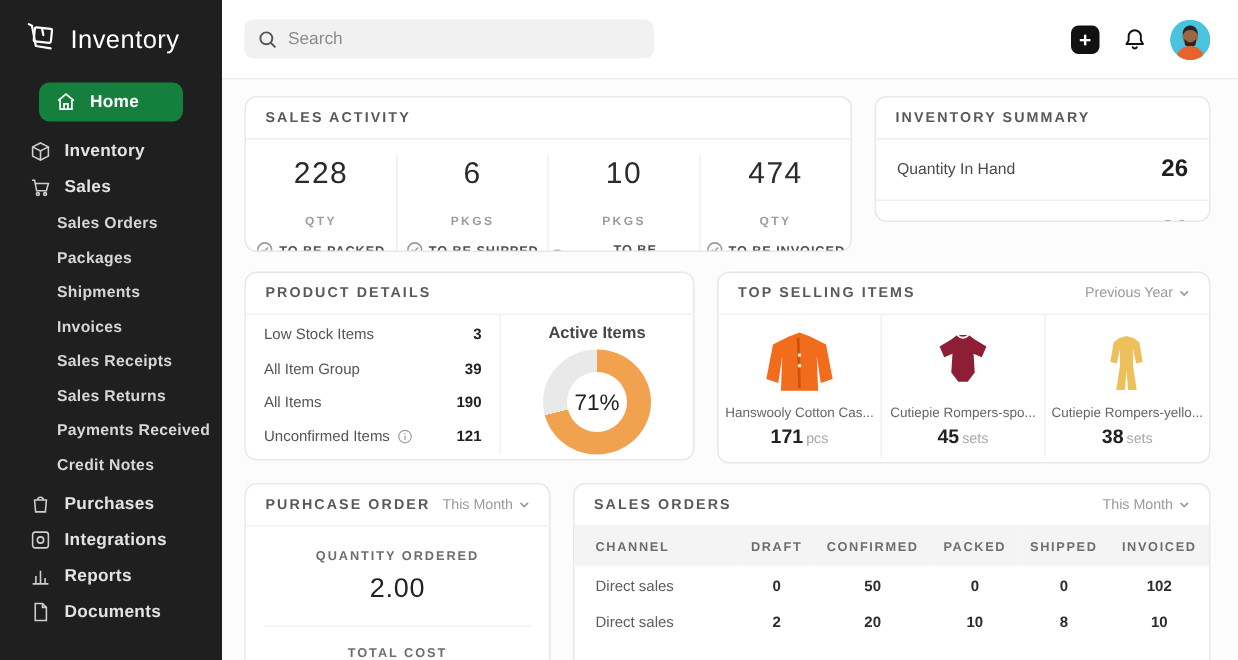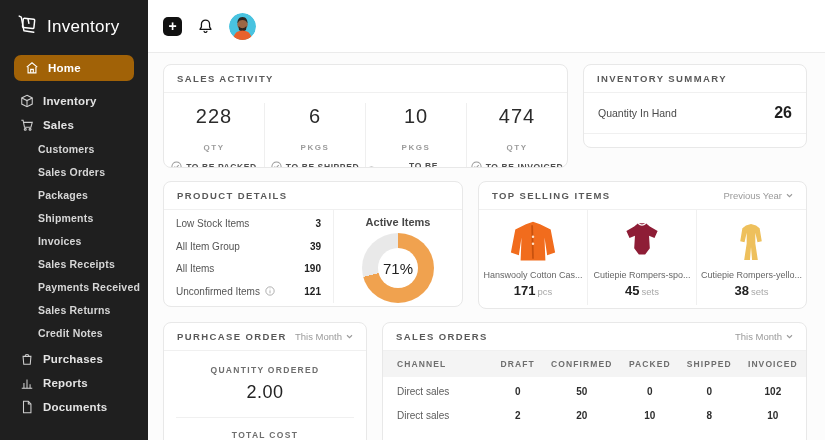--- a/index.html
+++ b/index.html
@@ -10,21 +10,21 @@
   
   .sidebar { width:148px; min-width:148px; background:#1f1f1f; color:#e8e8e8; display:flex; flex-direction:column; }
   .logo { display:flex; align-items:center; gap:8px; padding:14px 14px 16px 14px; }
   .logo-title { color:#fff; font-size:17px; letter-spacing:.3px; }
   .nav { display:flex; flex-direction:column; padding:0 0 8px 0; }
   .nav-item { display:flex; align-items:center; height:24px; padding-left:20px; cursor:pointer; }
   .nav-item .nav-ic { width:14px; height:14px; margin-right:9px; flex:0 0 14px; }
   .nav-item .nav-label { font-size:11.5px; font-weight:bold; color:#e3e3e3; letter-spacing:.2px; }
   .nav-item.sub { padding-left:38px; height:23px; }
   .nav-item.sub .nav-label { font-size:10.5px; color:#d6d6d6; }
-  .nav-item.active { background:#a16207; border-radius:7px; margin:0 14px; padding-left:11px; height:26px; }
+  .nav-item.active { background:#15803d; border-radius:7px; margin:0 26px; padding-left:11px; height:26px; }
   .nav-item.active .nav-label { color:#fff; }
 
   
   .main { flex:1; display:flex; flex-direction:column; background:#fcfcfc; }
   .topbar { height:53px; min-height:53px; background:#fff; border-bottom:1px solid #ebebeb; display:flex; align-items:center; padding:0 18px 0 15px; justify-content:space-between; }
   .search-box { display:flex; align-items:center; gap:7px; width:273px; height:26px; background:#f1f1f1; border-radius:6px; padding:0 9px; }
   .search-box input { border:none; outline:none; background:transparent; font-size:11.5px; color:#333; width:100%; font-family:"Liberation Sans",sans-serif; }
   .search-box input::placeholder { color:#8b8b8b; }
   .topbar-right { display:flex; align-items:center; gap:15px; }
   .add-btn { width:19px; height:19px; background:#111; border-radius:5px; color:#fff; display:flex; align-items:center; justify-content:center; font-size:14px; font-weight:bold; cursor:pointer; line-height:1; padding-bottom:1px; }
@@ -133,54 +133,60 @@
         <span class="nav-ic">
           <svg viewBox="0 0 16 16" fill="none" stroke="#cfcfcf" stroke-width="1.2">
               <path d="M1.5 2.5 h2 l1.6 8 h7.4 l1.5-5.5 H4.2"></path>
               <circle cx="6" cy="13" r="1.1"></circle>
               <circle cx="11.5" cy="13" r="1.1"></circle>
             </svg>
         </span>
         <span class="nav-label">Sales</span>
       </div>
       <div class="nav-item sub">
-          <span class="nav-label">Customers</span>
-        </div>
-      <div class="nav-item sub">
           <span class="nav-label">Sales Orders</span>
         </div>
       <div class="nav-item sub">
           <span class="nav-label">Packages</span>
         </div>
       <div class="nav-item sub">
           <span class="nav-label">Shipments</span>
         </div>
       <div class="nav-item sub">
           <span class="nav-label">Invoices</span>
         </div>
       <div class="nav-item sub">
           <span class="nav-label">Sales Receipts</span>
         </div>
       <div class="nav-item sub">
+          <span class="nav-label">Sales Returns</span>
+        </div>
+      <div class="nav-item sub">
           <span class="nav-label">Payments Received</span>
-        </div>
-      <div class="nav-item sub">
-          <span class="nav-label">Sales Returns</span>
         </div>
       <div class="nav-item sub">
           <span class="nav-label">Credit Notes</span>
         </div>
       <div class="nav-item" style="margin-top:3px;">
         <span class="nav-ic">
           <svg viewBox="0 0 16 16" fill="none" stroke="#cfcfcf" stroke-width="1.2">
               <path d="M3.5 5 h9 l-.8 9 H4.3 Z"></path>
               <path d="M5.8 5 a2.2 2.2 0 0 1 4.4 0"></path>
             </svg>
         </span>
         <span class="nav-label">Purchases</span>
+      </div>
+      <div class="nav-item">
+        <span class="nav-ic">
+          <svg viewBox="0 0 16 16" fill="none" stroke="#cfcfcf" stroke-width="1.2">
+              <rect x="2" y="2" width="12" height="12" rx="2"></rect>
+              <circle cx="8" cy="8" r="2.4"></circle>
+            </svg>
+        </span>
+        <span class="nav-label">Integrations</span>
       </div>
       <div class="nav-item">
         <span class="nav-ic">
           <svg viewBox="0 0 16 16" fill="none" stroke="#cfcfcf" stroke-width="1.2">
               <path d="M2 14 H14"></path>
               <path d="M4.5 14 V8"></path>
               <path d="M8 14 V4"></path>
               <path d="M11.5 14 V9.5"></path>
             </svg>
         </span>
@@ -194,20 +200,29 @@
             </svg>
         </span>
         <span class="nav-label">Documents</span>
       </div>
     </nav>
   </aside>
 
   <div class="main">
 
     <header class="topbar">
+      <div class="search-box">
+        <span style="display:flex">
+          <svg width="13" height="13" viewBox="0 0 14 14" fill="none" stroke="#555" stroke-width="1.4">
+              <circle cx="6" cy="6" r="4.3"></circle>
+              <path d="M9.3 9.3 L12.5 12.5"></path>
+            </svg>
+        </span>
+        <input type="text" placeholder="Search" style="">
+      </div>
       <div class="topbar-right">
         <div class="add-btn">+</div>
         <span class="bell">
           <svg width="17" height="17" viewBox="0 0 20 20" fill="none" stroke="#111" stroke-width="1.5" stroke-linecap="round" stroke-linejoin="round">
               <path d="M10 2.5 a4.8 4.8 0 0 1 4.8 4.8 v3.2 l1.7 2.8 H3.5 l1.7-2.8 V7.3 A4.8 4.8 0 0 1 10 2.5 Z"></path>
               <path d="M8.4 15.8 a1.7 1.7 0 0 0 3.2 0"></path>
             </svg>
         </span>
         <span class="avatar">
           <svg width="27" height="27" viewBox="0 0 27 27">

